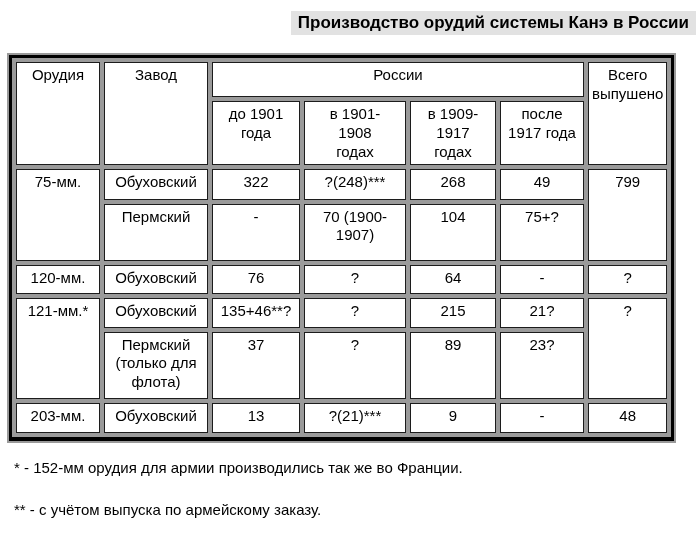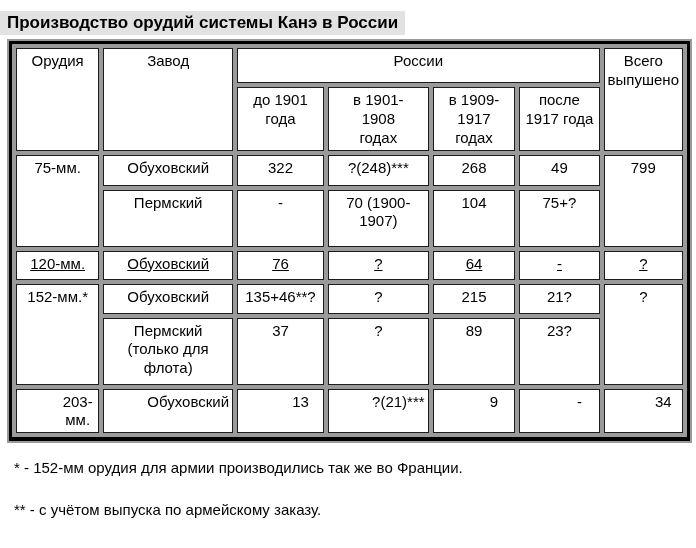--- a/index.html
+++ b/index.html
@@ -10,21 +10,22 @@
     font-family: "Liberation Sans", "DejaVu Sans", sans-serif;
     color: #000000;
   }
   .page {
     width: 696px;
     min-height: 548px;
     box-sizing: border-box;
     padding-top: 11px;
   }
   .title-wrap {
-    text-align: left;
+    text-align: right;
+    margin-bottom: 14px;
   }
   .title {
     display: inline-block;
     background: #e2e2e2;
     font-size: 17px;
     font-weight: bold;
     padding: 2px 7px;
     line-height: 1.2;
   }
   .table-frame {
@@ -56,24 +57,24 @@
   col.c-factory { width: 104px; }
   col.c-p1      { width: 88px;  }
   col.c-p2      { width: 102px; }
   col.c-p3      { width: 86px;  }
   col.c-p4      { width: 84px;  }
   col.c-total   { width: 78px;  }
   tr.h1 > th { height: 28px; }
   tr.h2 > th { height: 50px; }
   tr.r1 > td { height: 24px; margin-top: 32px; }
   tr.r2 > td { height: 50px; }
-  tr.r3 > td { height: 22px; text-decoration: underline; }
+  tr.r3 > td { height: 22px; }
   tr.r4 > td { height: 23px; }
   tr.r5 > td { height: 60px; }
-  tr.r6 > td { height: 23px; padding-left: 43px; }
+  tr.r6 > td { height: 23px; }
   .footnotes {
     margin: 14px 0 0 14px;
   }
   .footnotes p {
     margin: 0 0 24px 0;
     font-size: 15px;
     line-height: 1.2;
   }
 </style>
 </head>
@@ -142,21 +143,21 @@
         <td>120-мм.</td>
         <td>Обуховский</td>
         <td>76</td>
         <td>?</td>
         <td>64</td>
         <td>-</td>
         <td>?</td>
       </tr>
 
       <tr class="r4">
-        <td rowspan="2">152-мм.*</td>
+        <td rowspan="2">121-мм.*</td>
         <td>Обуховский</td>
         <td>135+46**?</td>
         <td>?</td>
         <td>215</td>
         <td>21?</td>
         <td rowspan="2">?</td>
       </tr>
 
       <tr class="r5">
         <td>Пермский
@@ -168,21 +169,21 @@
         <td>23?</td>
       </tr>
 
       <tr class="r6">
         <td>203-мм.</td>
         <td>Обуховский</td>
         <td>13</td>
         <td>?(21)***</td>
         <td>9</td>
         <td>-</td>
-        <td>34</td>
+        <td>48</td>
       </tr>
     </tbody>
       </table>
   </div>
 
   <div class="footnotes">
     <p>* - 152-мм орудия для армии производились так же во Франции.</p>
     <p>** - с учётом выпуска по армейскому заказу.</p>
 
   </div>

